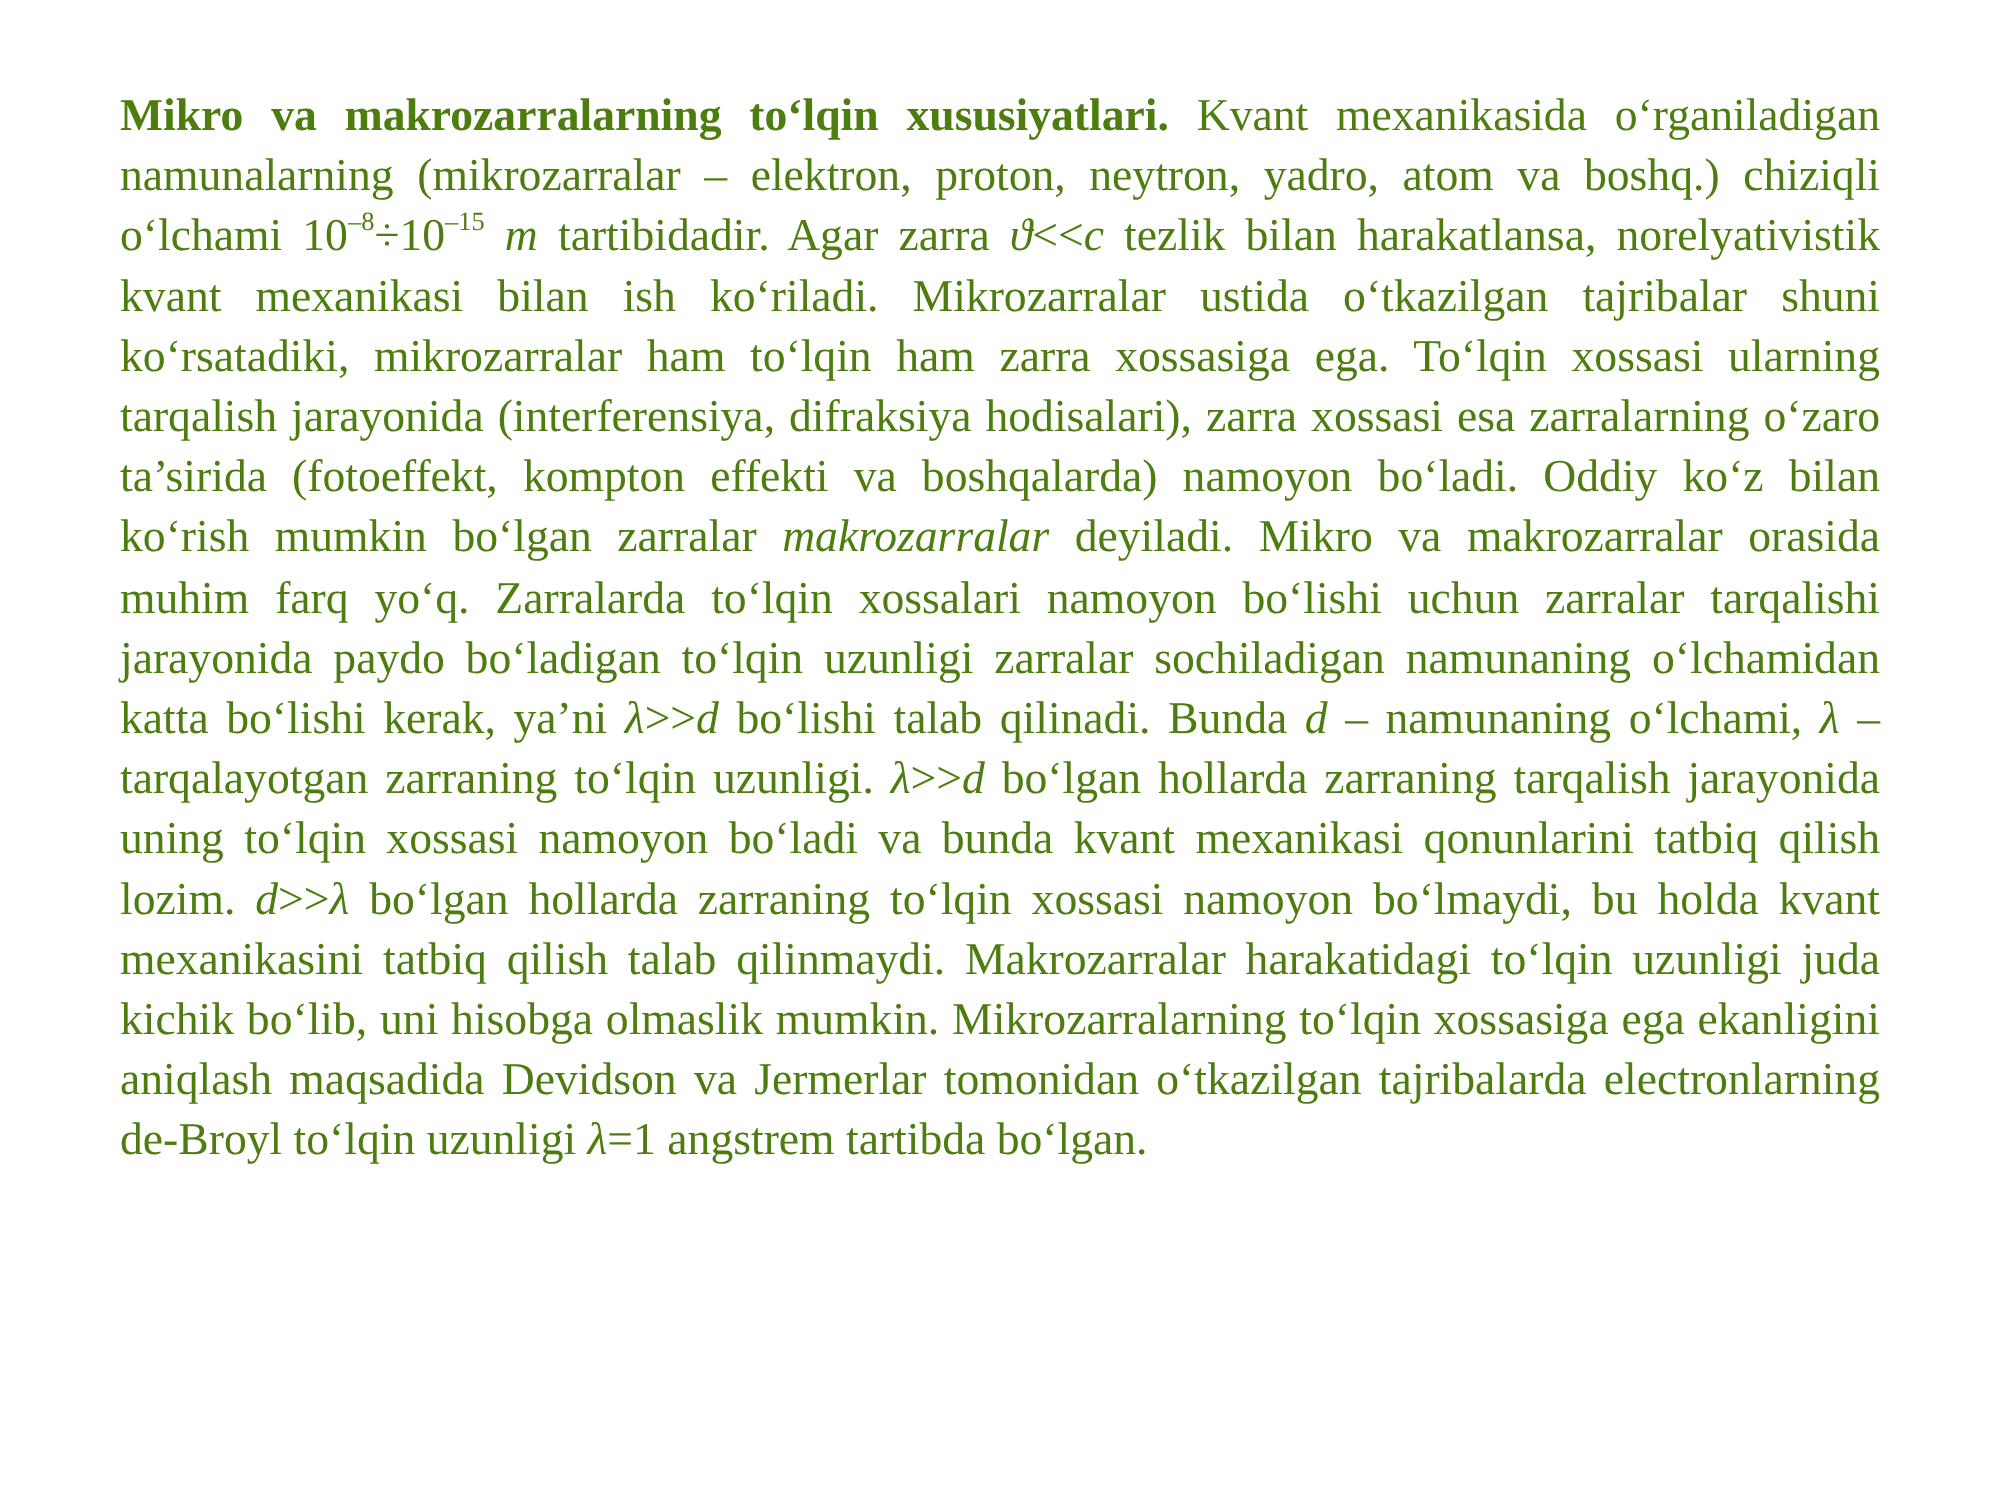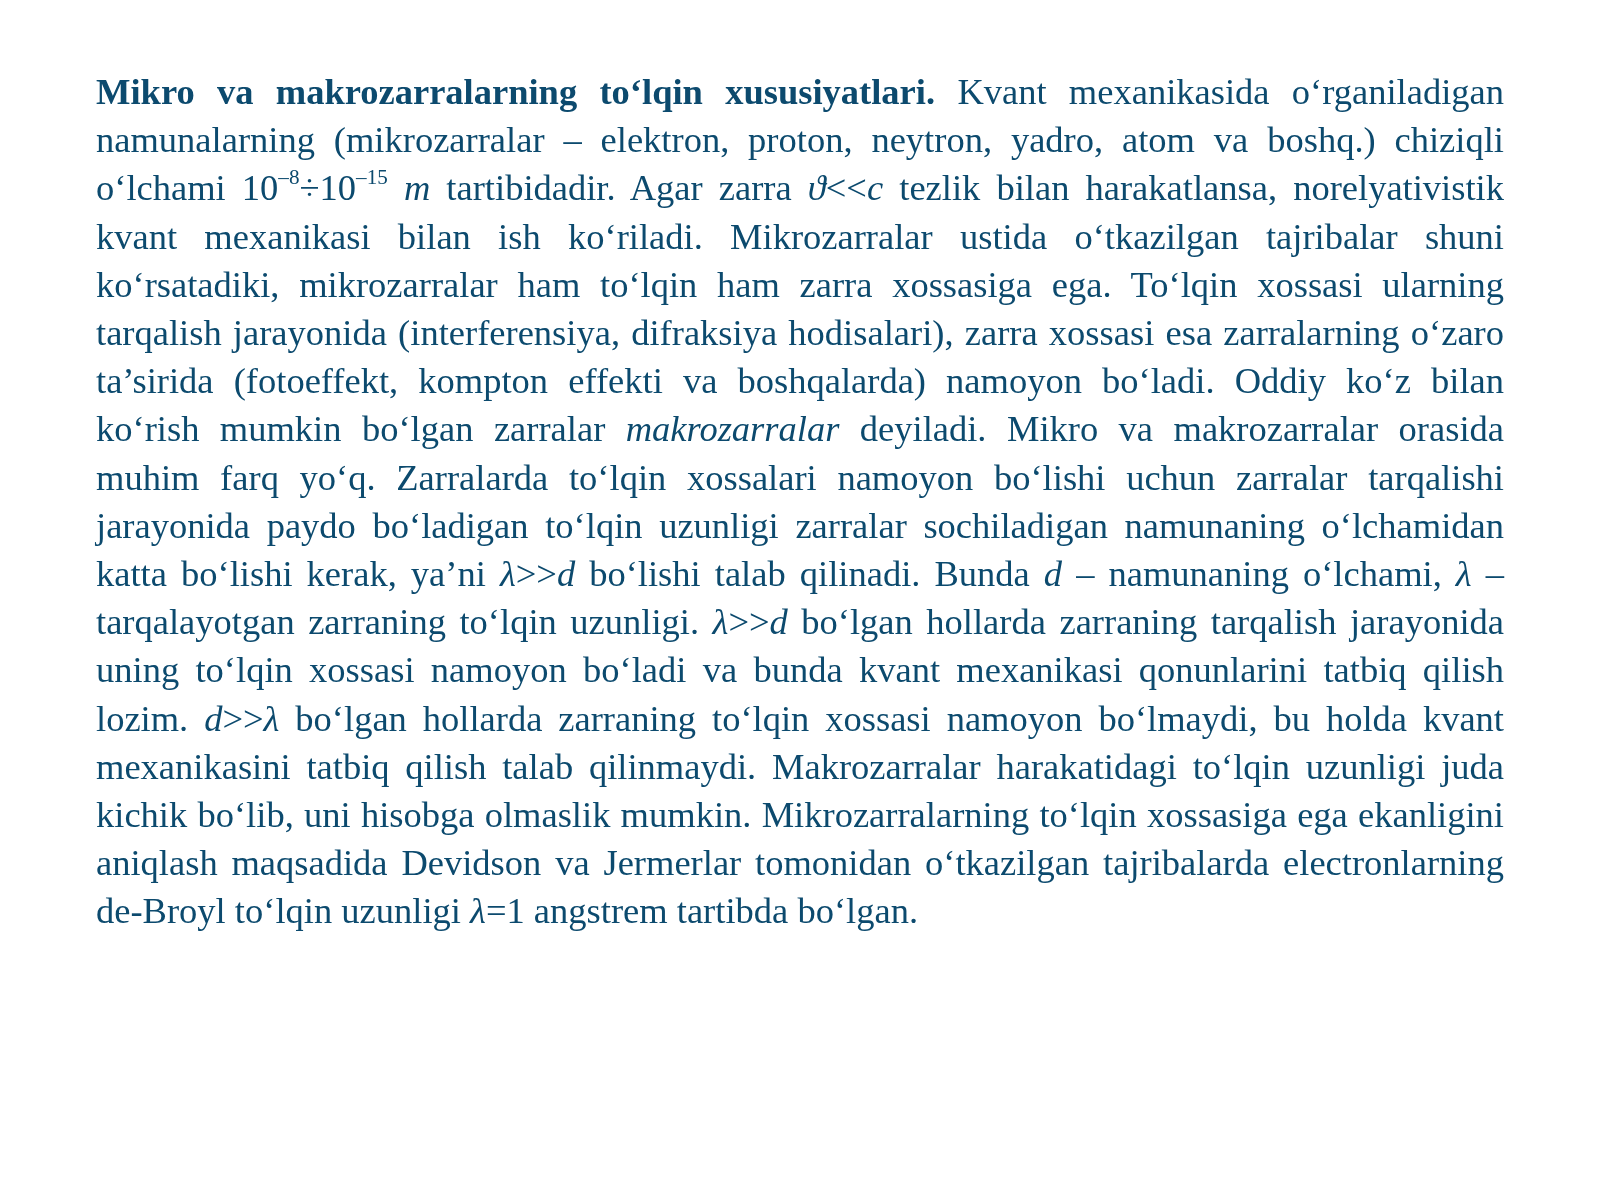--- a/index.html
+++ b/index.html
@@ -14,21 +14,21 @@
       overflow: hidden;
     }
     .page {
       position: absolute;
       left: 96px;
       top: 68px;
       width: 1408px;
       font-family: "Liberation Serif", "DejaVu Serif", serif;
       font-size: 36.5px;
       line-height: 48.2px;
-      color: #0c4a6e;
+      color: #4d7c0f;
       text-align: justify;
       text-align-last: left;
       letter-spacing: 0px;
     }
     .page p {
       margin: 0;
     }
     b { font-weight: bold; }
     i { font-style: italic; }
     sup {

